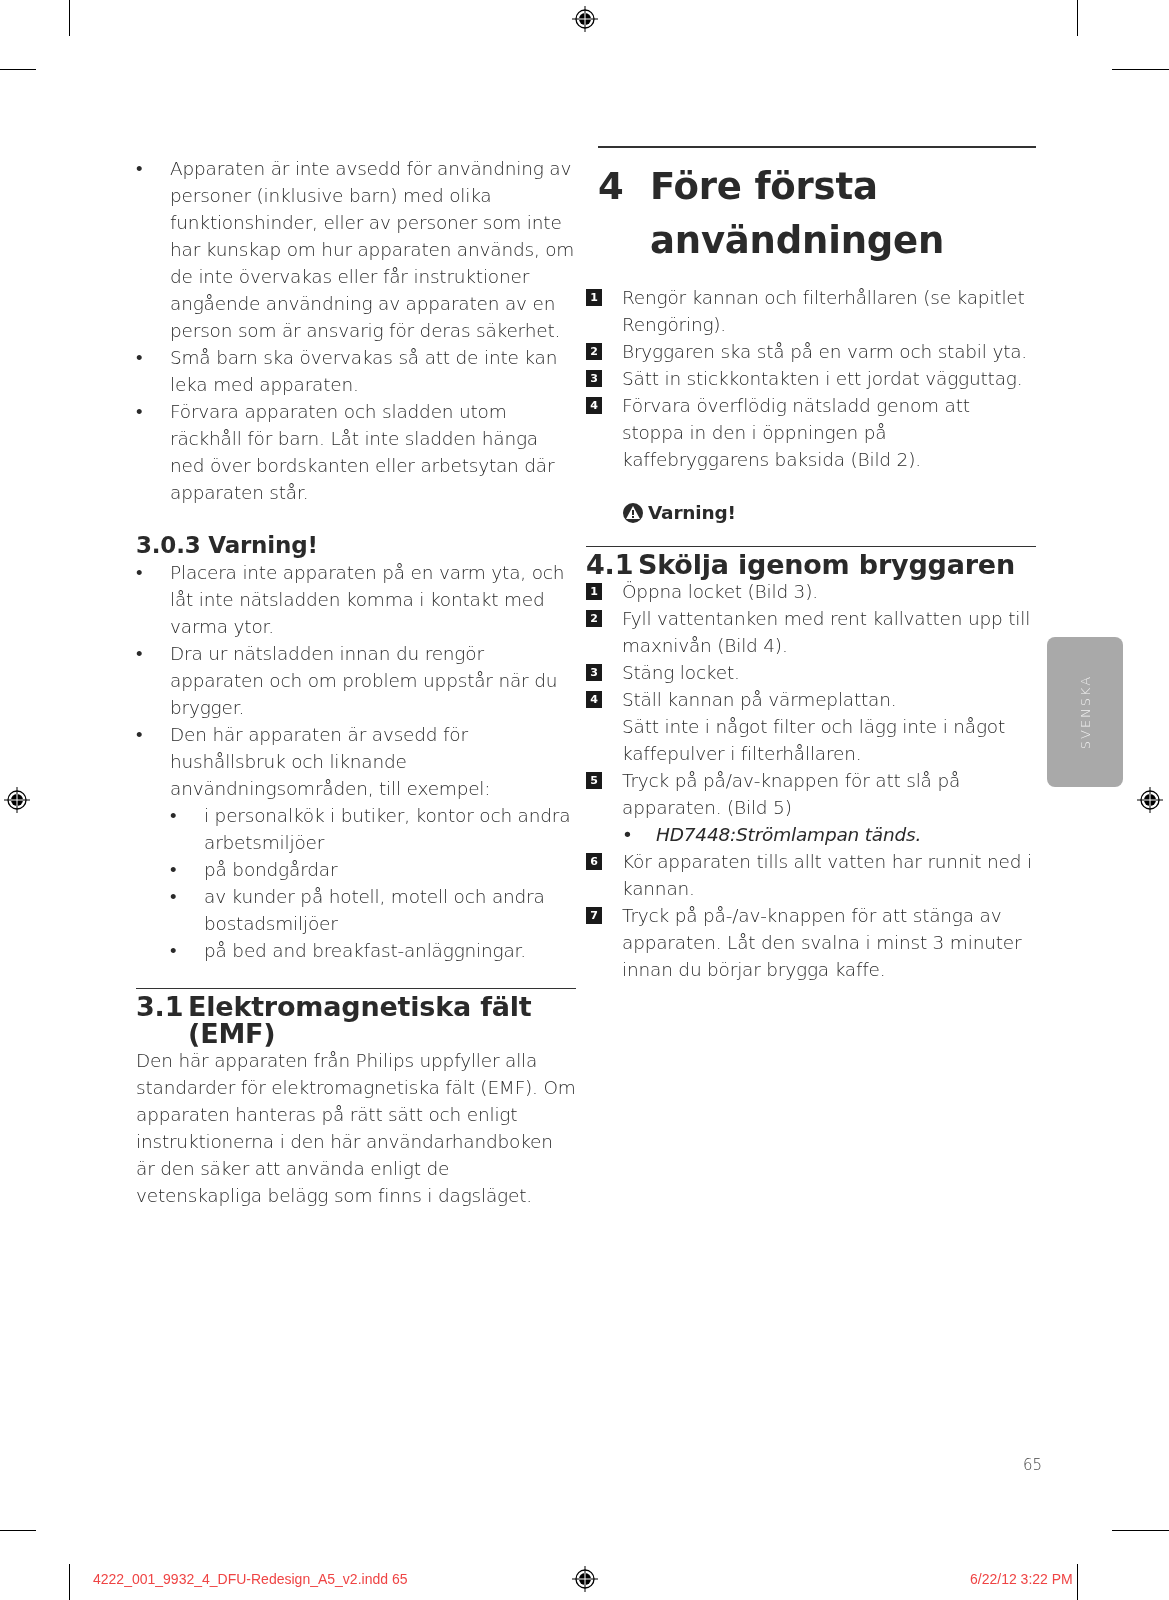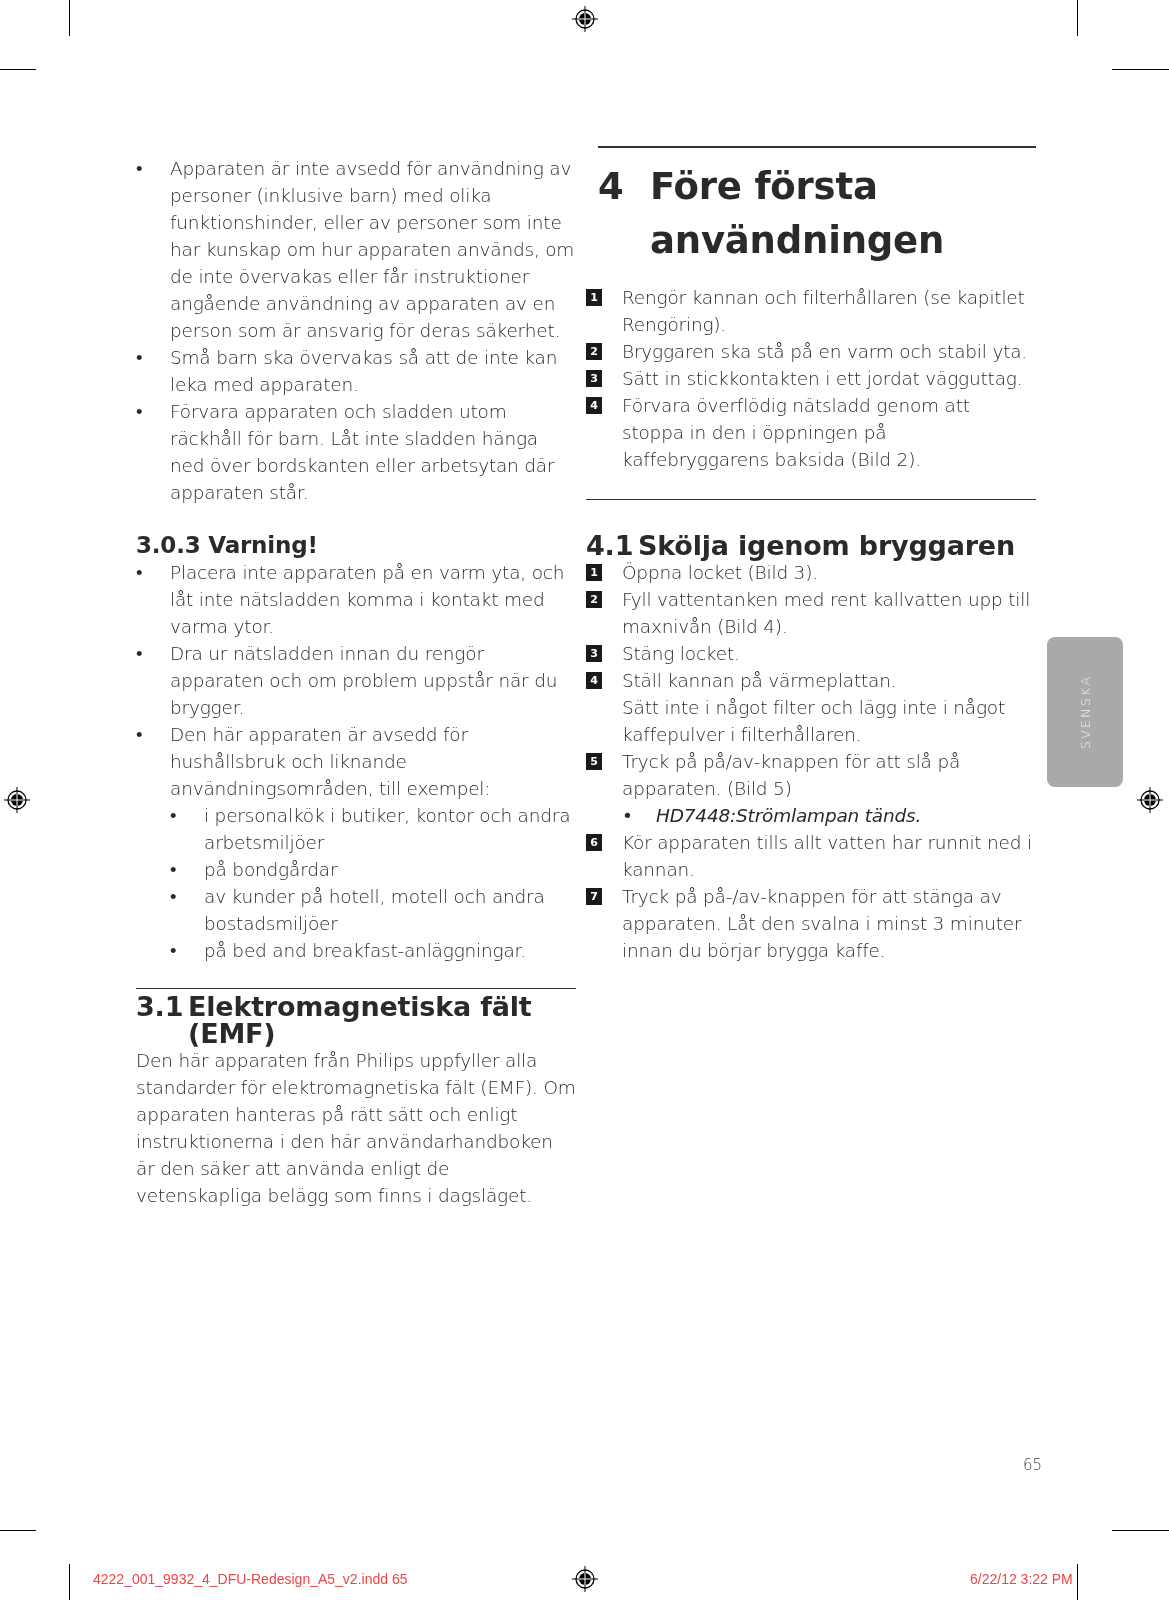--- a/index.html
+++ b/index.html
@@ -125,24 +125,33 @@
   </div>
 
   <ol class="steps" style="margin-top:16px;margin-left:-12px;">
     <li><span class="stepbox">1</span><span>Rengör kannan och filterhållaren (se kapitlet Rengöring).</span></li>
     <li><span class="stepbox">2</span><span>Bryggaren ska stå på en varm och stabil yta.</span></li>
     <li><span class="stepbox">3</span><span>Sätt in stickkontakten i ett jordat vägguttag.</span></li>
     <li><span class="stepbox">4</span><span>Förvara överflödig nätsladd genom att stoppa in den i öppningen på kaffebryggarens baksida (Bild 2).</span></li>
   </ol>
 
   <div class="warn-block">
+    <div class="warn-title">
+      <svg class="warn-icon" viewBox="0 0 22 22">
+          <circle cx="11" cy="11" r="10" fill="#2a2a2a"></circle>
+          <path d="M11 4 L18 17 L4 17 Z" fill="#fff"></path>
+          <rect x="10" y="8" width="2" height="5" fill="#2a2a2a"></rect>
+          <rect x="10" y="14" width="2" height="2" fill="#2a2a2a"></rect>
+        </svg>
+      <span>Varning!</span>
+    </div>
   </div>
 
   <div class="h2rule" style="margin-top:20px;margin-left:-12px;"></div>
-  <div class="h2" style="margin-left:-12px;margin-top:28px;">
+  <div class="h2" style="margin-left:-12px;">
     <span class="num">4.1</span>
     <span>Skölja igenom bryggaren</span>
   </div>
 
   <ol class="steps" style="margin-left:-12px;">
     <li><span class="stepbox">1</span><span>Öppna locket (Bild 3).</span></li>
     <li><span class="stepbox">2</span><span>Fyll vattentanken med rent kallvatten upp till maxnivån (Bild 4).</span></li>
     <li><span class="stepbox">3</span><span>Stäng locket.</span></li>
     <li><span class="stepbox">4</span><span>Ställ kannan på värmeplattan.</span><div>Sätt inte i något filter och lägg inte i något kaffepulver i filterhållaren.</div></li>
     <li><span class="stepbox">5</span><span>Tryck på på/av-knappen för att slå på apparaten.  (Bild 5)</span>

